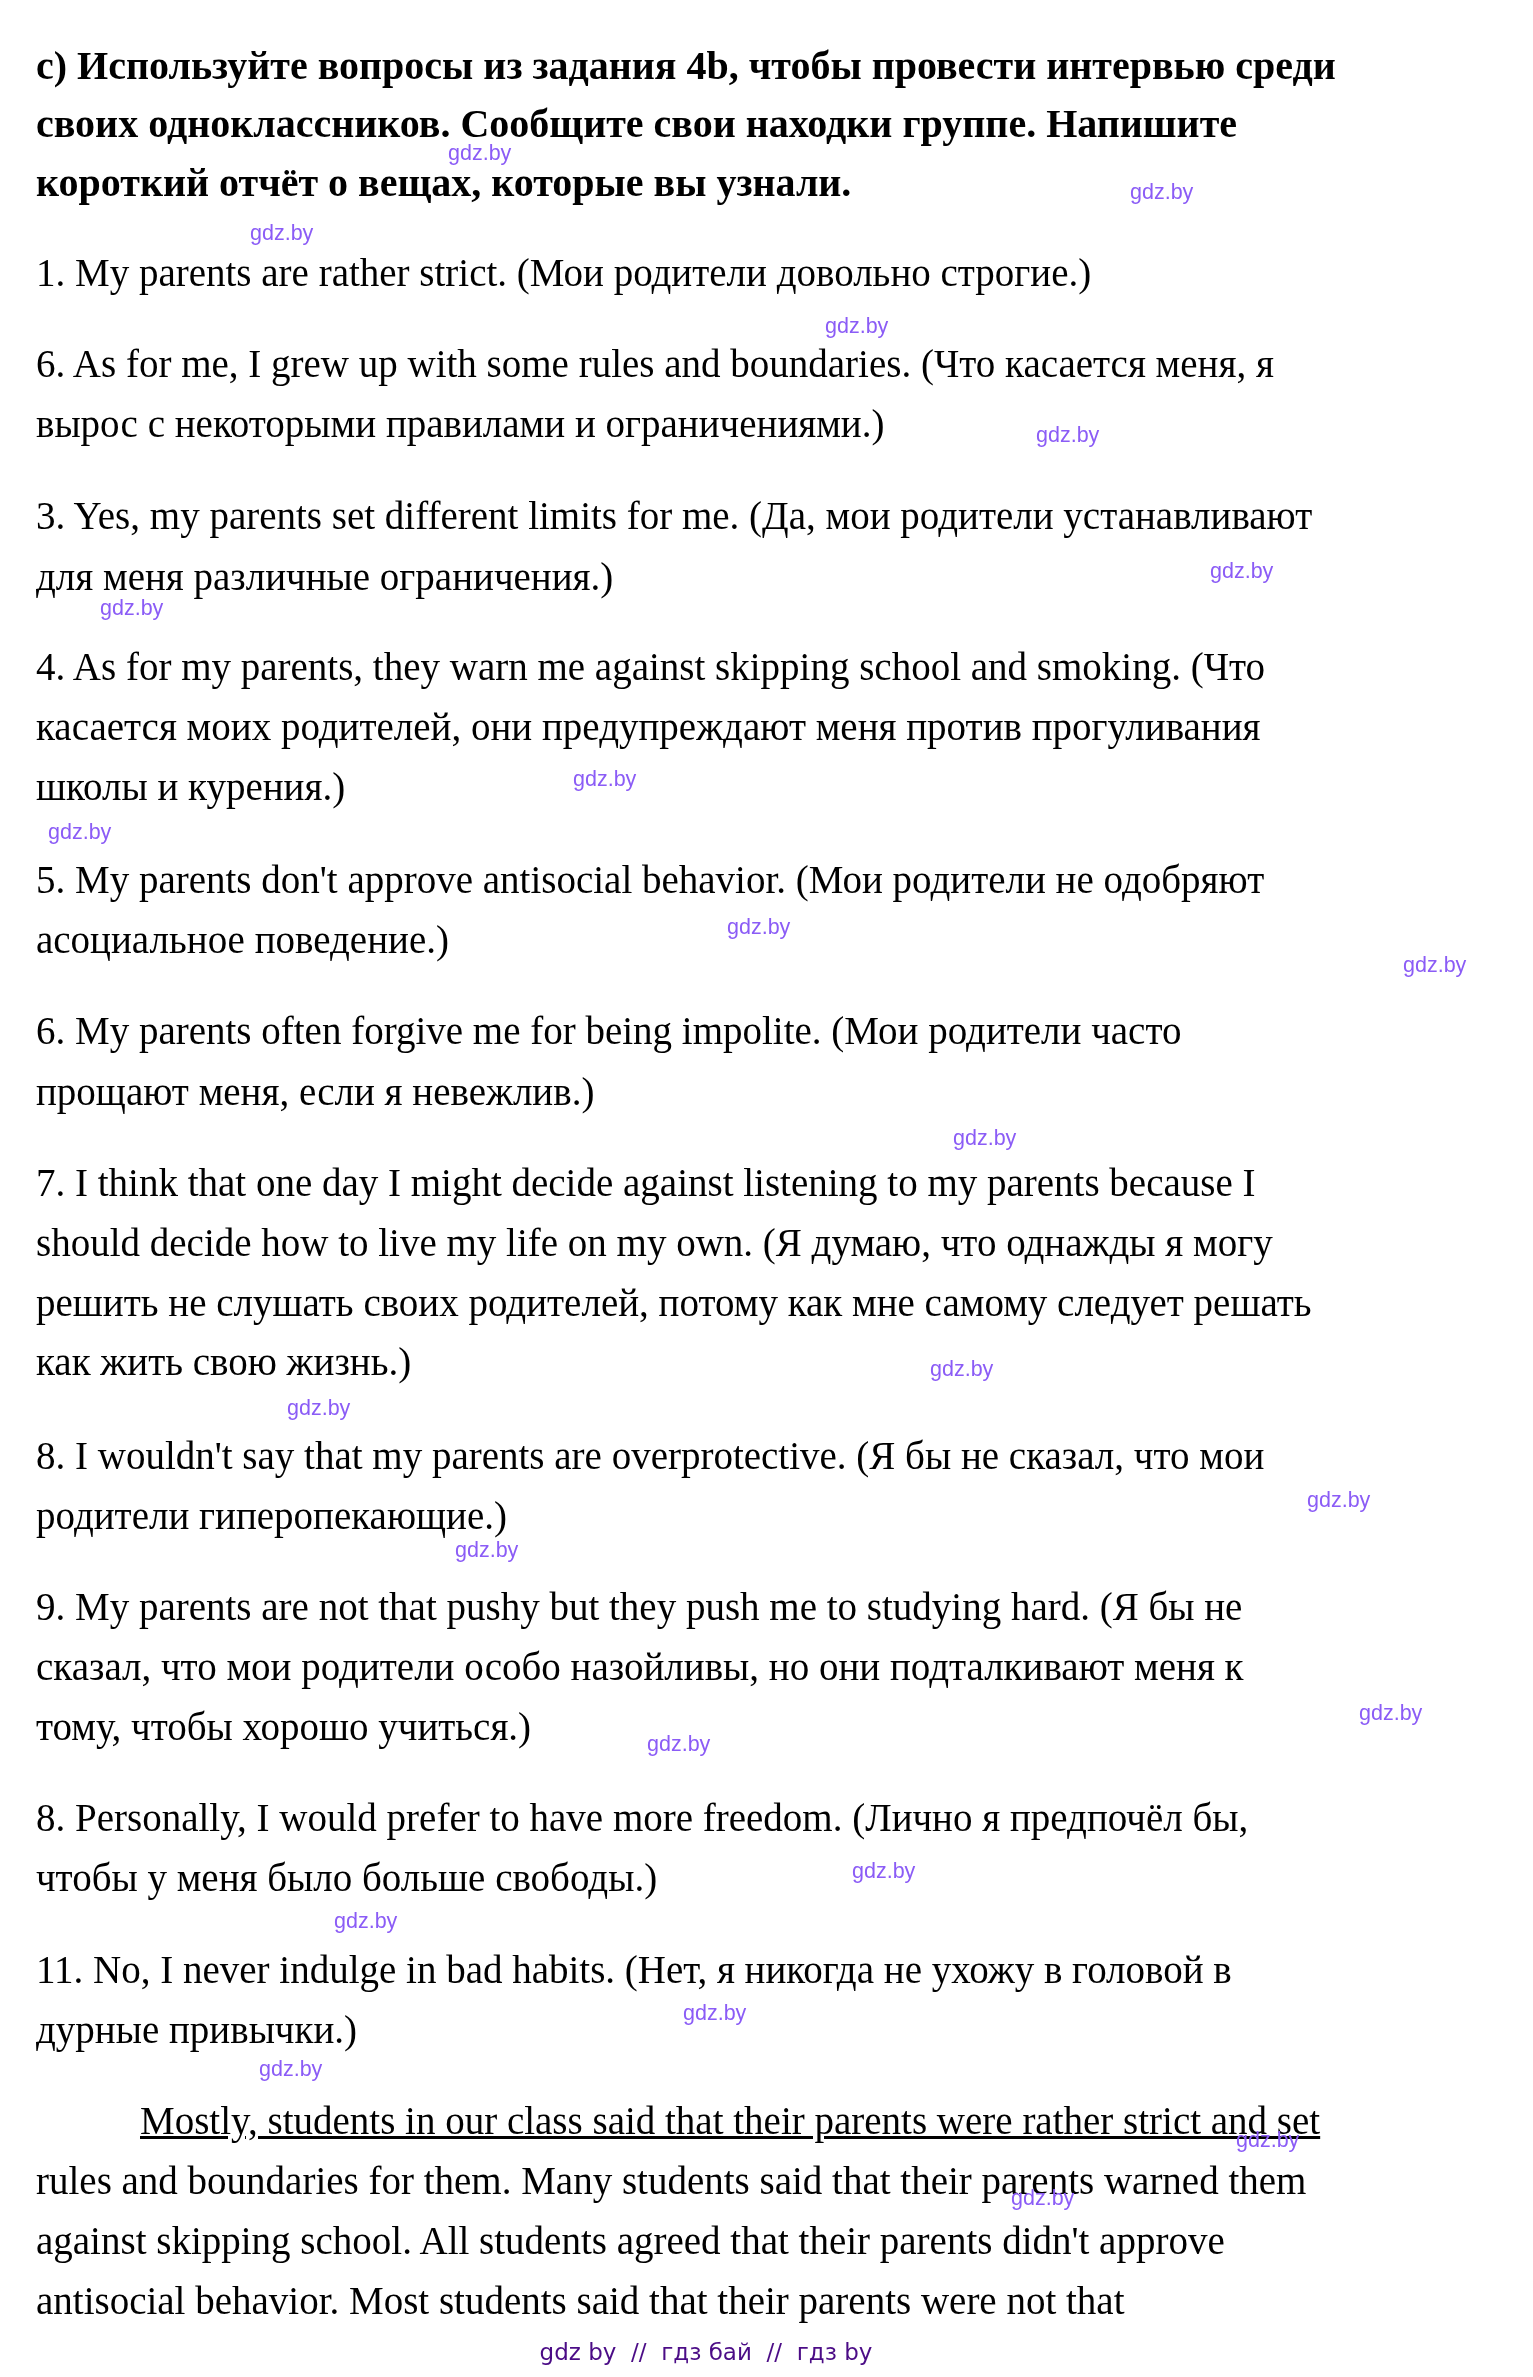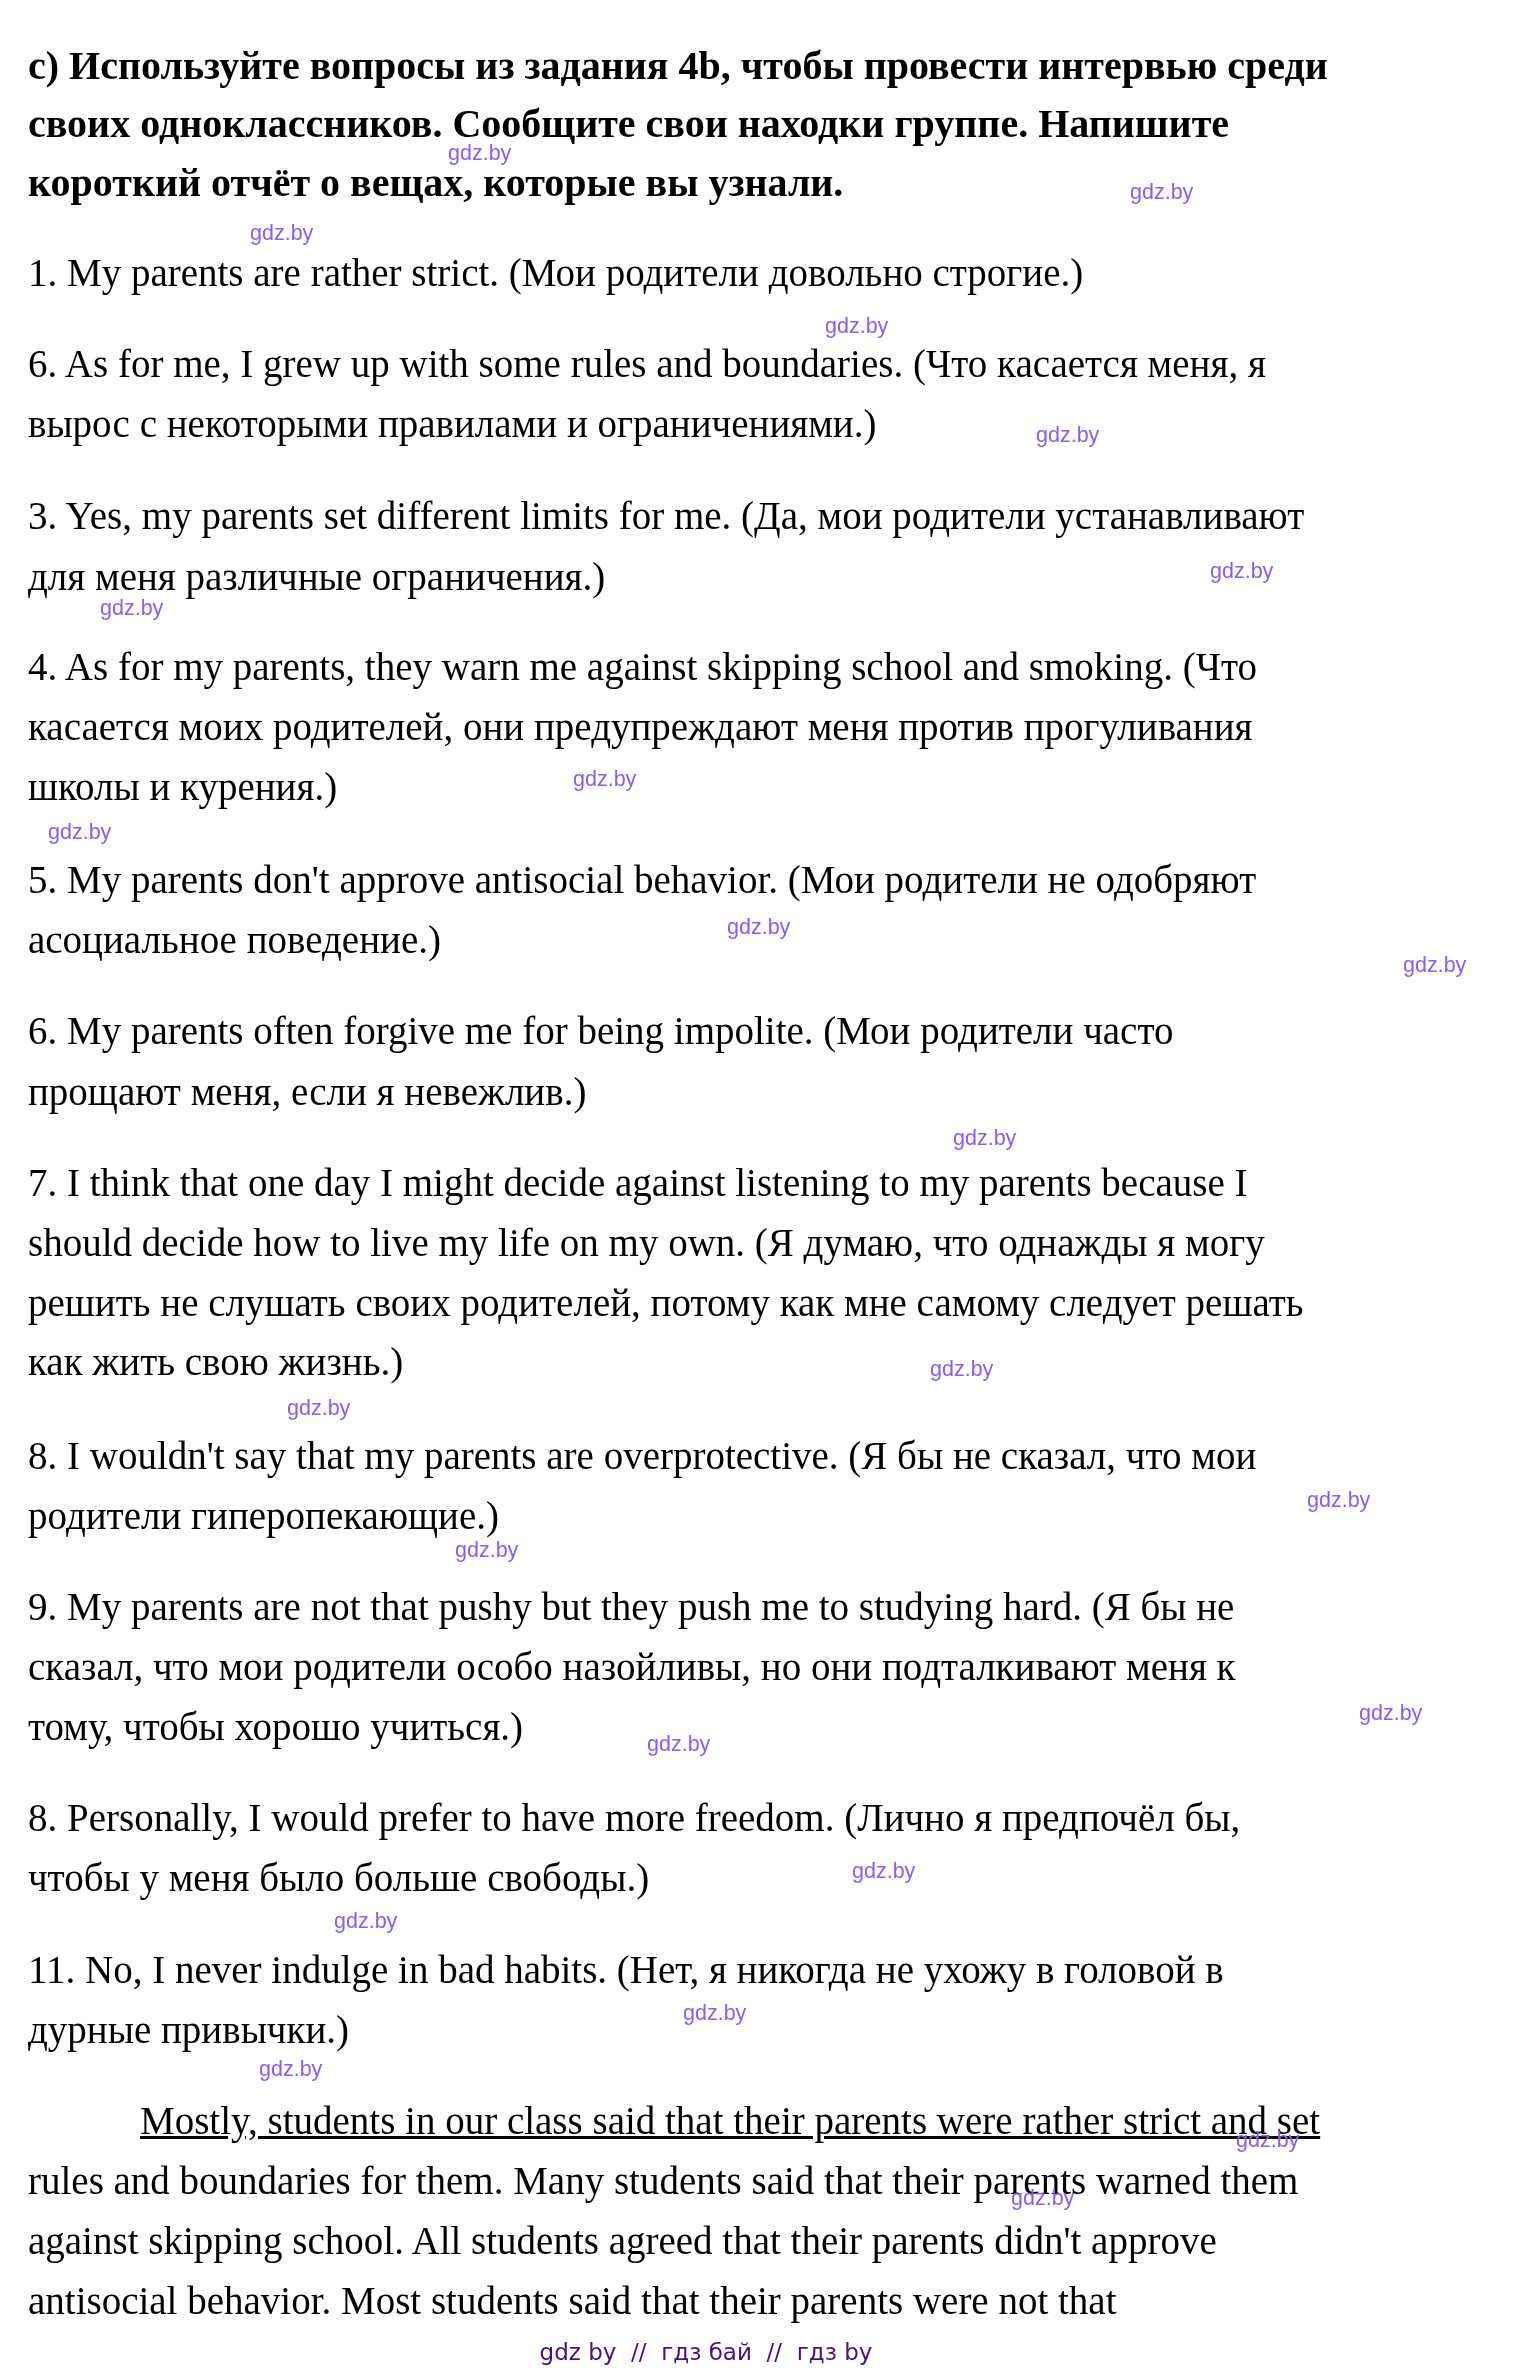--- a/index.html
+++ b/index.html
@@ -9,21 +9,21 @@
     position: absolute; top: 1.5px; left: 0; width: 1534px; text-align: center;
     font-family: "DejaVu Sans", sans-serif; font-size: 23px; line-height: 28px;
     color: #2bcc2b;
   }
   .footer-banner {
     position: absolute; top: 2337px; left: 0; width: 1412px; text-align: center;
     font-family: "DejaVu Sans", sans-serif; font-size: 23px; line-height: 31px;
     color: #4b0c86; white-space: pre;
   }
   .line {
-    position: absolute; left: 28px; white-space: nowrap;
+    position: absolute; left: 36px; white-space: nowrap;
     font-family: "Liberation Serif", serif; font-size: 39px; line-height: 46px;
     color: #000;
   }
   .heading { font-weight: bold; font-size: 40px; }
   .indent { left: 140px; text-decoration: underline; }
   .wm {
     position: absolute; font-family: "Liberation Sans", sans-serif;
     font-size: 21.5px; line-height: 24.6px; color: #8b5cf6; white-space: nowrap;
   }
 </style>

